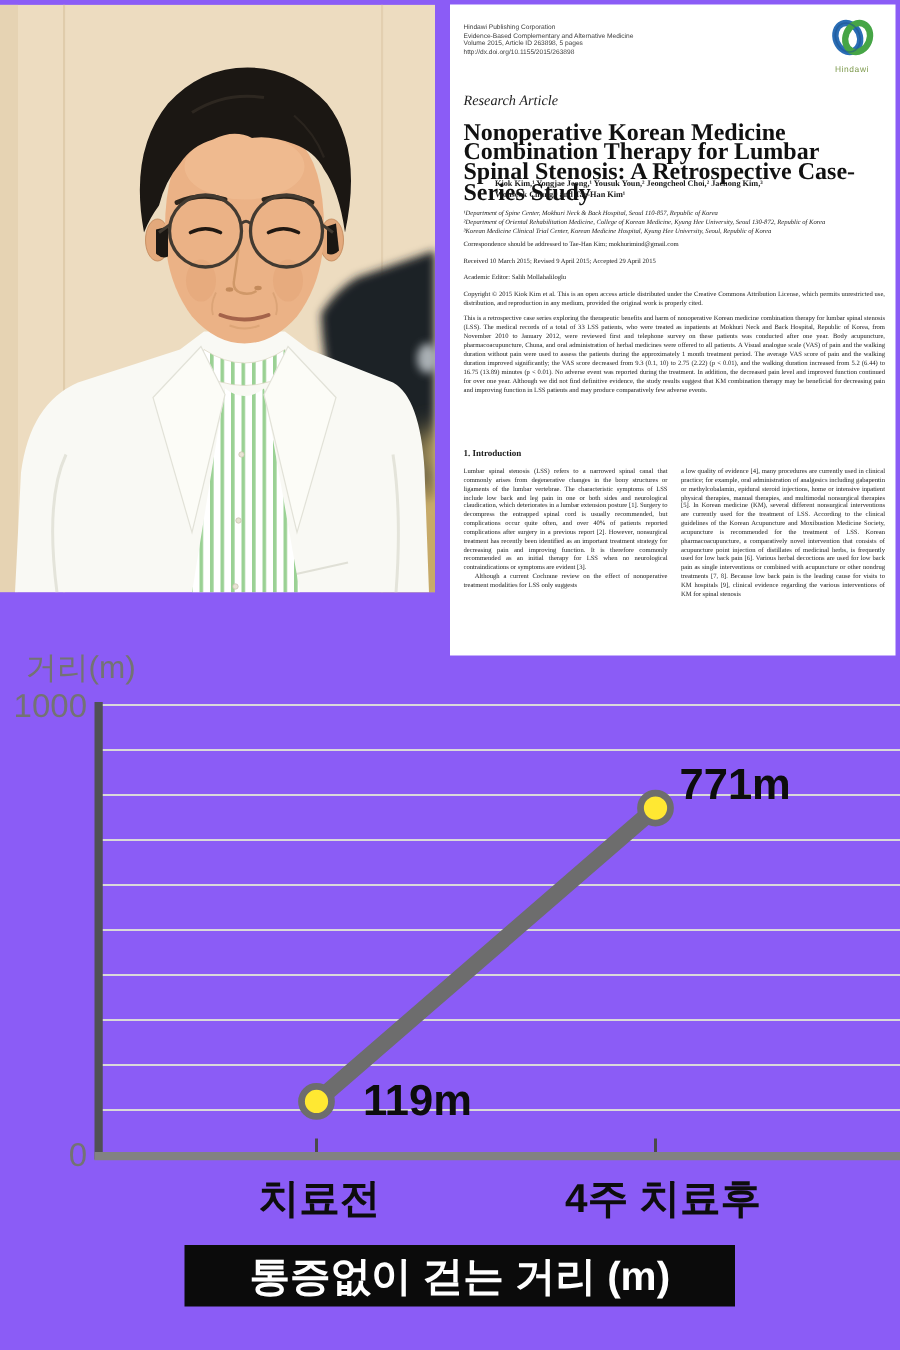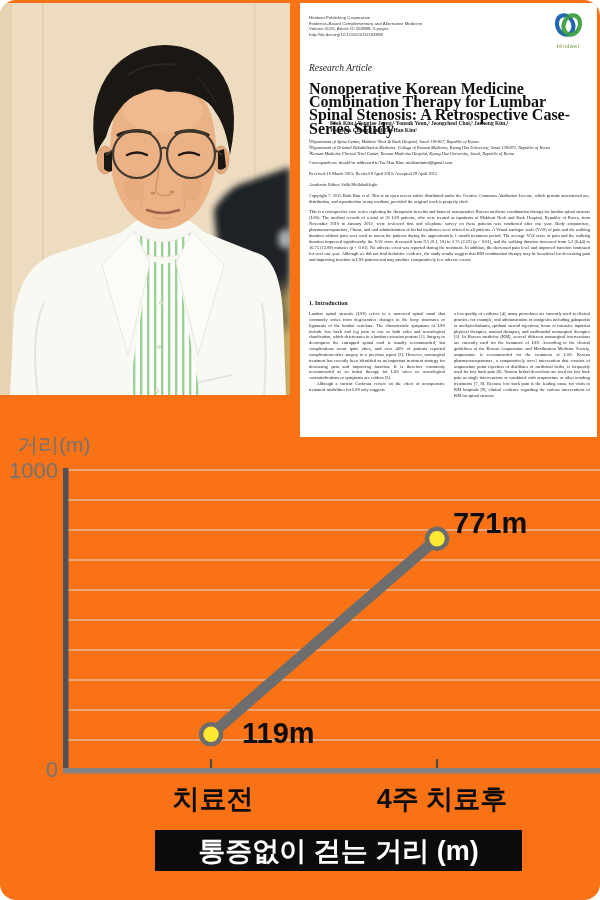--- a/index.html
+++ b/index.html
@@ -1,17 +1,17 @@
 <!DOCTYPE html>
 <html><head>
 <meta charset="utf-8">
 <style>
   html,body{margin:0;padding:0;background:#ffffff;}
-  .stage{position:relative;width:600px;height:900px;background:#f97316;overflow:hidden;
-         font-family:"Liberation Sans",sans-serif;border-radius:16px;}
+  .stage{position:relative;width:600px;height:900px;background:#8b5cf6;overflow:hidden;
+         font-family:"Liberation Sans",sans-serif;}
 
   
   .photo{position:absolute;left:0;top:3px;width:290px;height:392px;overflow:hidden;}
 
   
   .paper{position:absolute;left:300px;top:3px;width:297px;height:434px;background:#fff;
          color:#1a1a1a;font-family:"Liberation Serif",serif;overflow:hidden;}
   .paper .abs{position:absolute;left:9px;}
   .paper-meta{top:12px;font-family:"Liberation Sans",sans-serif;font-size:4.4px;line-height:5.7px;color:#3c3c3c;}
   .hindawi-logo{position:absolute;right:9px;top:9px;width:40px;text-align:center;}
@@ -35,21 +35,21 @@
   #g-ticks line{stroke:#4a4a4a;stroke-width:2;}
   .series-line{stroke:#6d6d6d;stroke-width:11;stroke-linecap:round;}
   .pt{fill:#ffe832;stroke:#6d6d6d;stroke-width:4.5;}
   .dlabel{font-family:"Liberation Sans",sans-serif;font-weight:bold;font-size:29px;fill:#0d0d0d;}
   .cat{font-family:"Liberation Sans",sans-serif;font-weight:bold;font-size:27px;fill:#0d0d0d;text-anchor:middle;}
   .ylab{font-family:"Liberation Sans",sans-serif;font-size:22px;fill:#737373;text-anchor:end;}
   .axis-title{font-family:"Liberation Sans",sans-serif;font-size:21px;fill:#737373;}
 
   
   .banner{position:absolute;left:123px;top:830px;width:367px;height:41px;background:#0b0b0b;
-          display:flex;align-items:center;justify-content:center;margin-left:32px;}
+          display:flex;align-items:center;justify-content:center;}
   .banner span{color:#ffffff;font-weight:bold;font-size:27px;font-family:"Liberation Sans",sans-serif;}
 </style>
 </head>
 <body>
 
 <div class="stage">
 
   <div class="photo">
     <svg width="290" height="392" viewBox="0 0 290 392">
       <defs>

